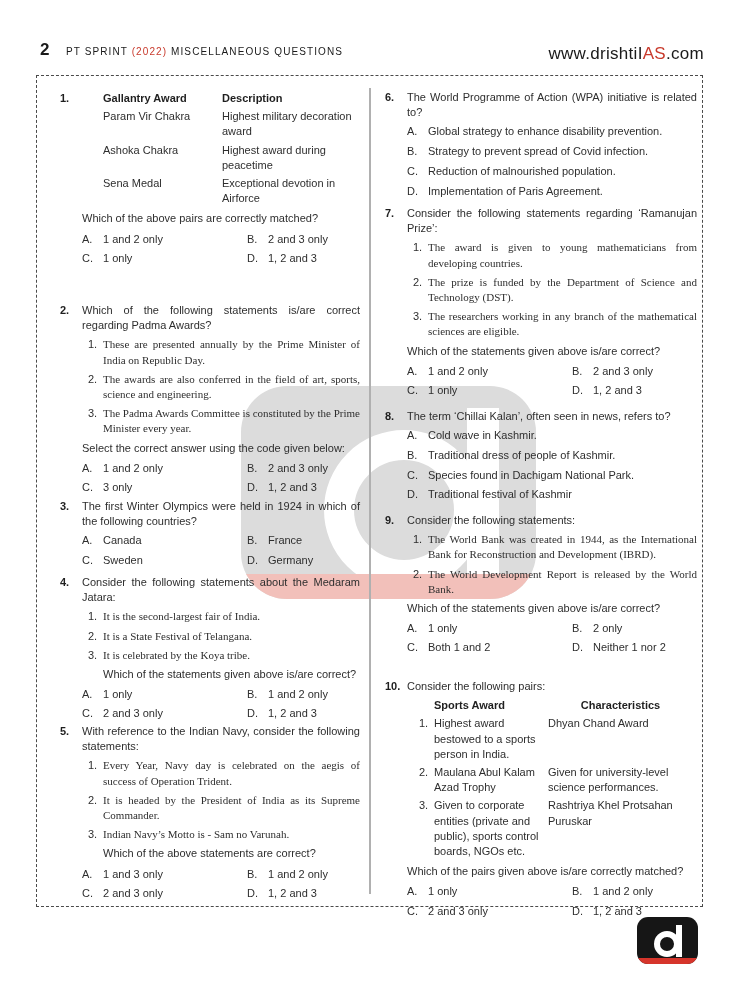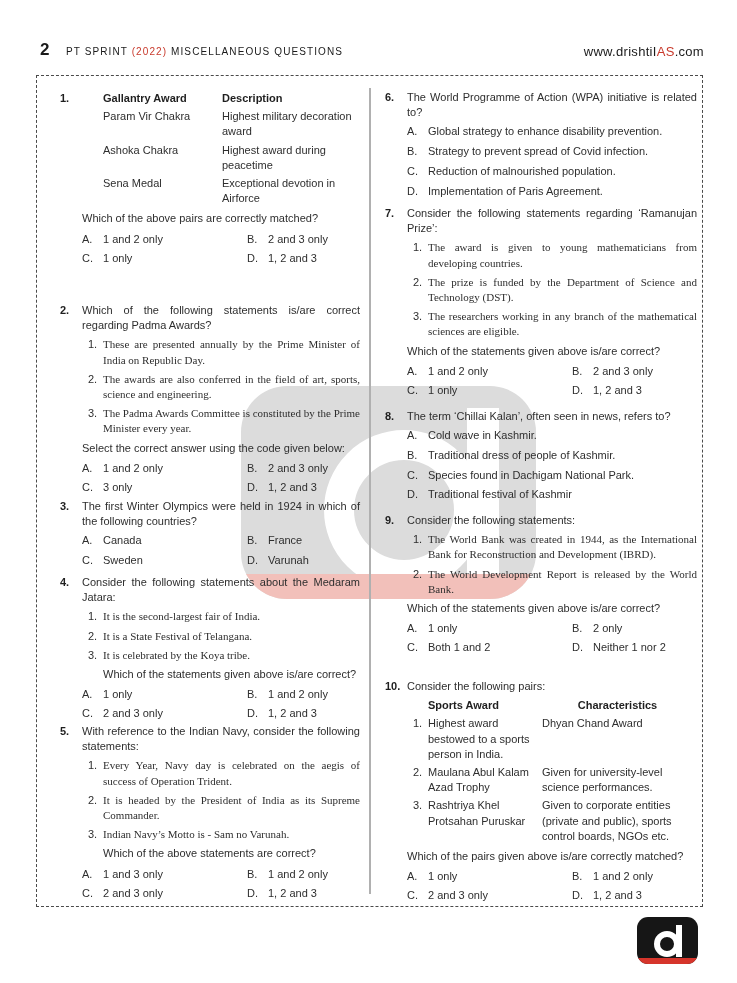--- a/index.html
+++ b/index.html
@@ -1,21 +1,21 @@
 <!DOCTYPE html>
 <html style="--accent-red: #c8392b; --divider-gray: #b0b0b0; --watermark-gray: #dcdcdc; --watermark-pink: #f2c0ba; --logo-black: #161616; --logo-red: #d6352b;"><head>
 <meta charset="utf-8">
 <style>
   html,body{margin:0;padding:0;background:#fff;}
   .sheet{position:relative;width:737px;height:983px;background:#fff;overflow:hidden;
          font-family:"Liberation Sans","DejaVu Sans",sans-serif;color:#2e2e2e;}
   
   .pnum{position:absolute;left:40px;top:40px;font-size:17px;font-weight:bold;color:#1a1a1a;}
   .ptitle{position:absolute;left:66px;top:46px;font-size:10px;letter-spacing:1.1px;color:#1a1a1a;white-space:pre;}
-  .site{position:absolute;right:33px;top:44px;font-size:13px;color:#1a1a1a;letter-spacing:.3px;}
+  .site{position:absolute;right:33px;top:44px;font-size:17px;color:#1a1a1a;letter-spacing:.3px;}
   .red{color:var(--accent-red,#c8392b);}
   
   .qbox{position:absolute;left:36px;top:75px;width:665px;height:830px;border:1px dashed #4a4a4a;}
   .divider{position:absolute;left:332px;top:12px;width:2px;height:806px;background:var(--divider-gray,#b0b0b0);}
   .col{position:absolute;left:23px;top:0;width:300px;height:100%;}
   .col.right{left:348px;width:312px;}
   
   .watermark{position:absolute;left:204px;top:310px;width:295px;height:213px;border-radius:46px;
              background:var(--watermark-gray,#dcdcdc);overflow:hidden;z-index:0;}
   .wm-ring{position:absolute;left:83px;top:44px;width:100px;height:100px;border:30px solid #fff;border-radius:50%;}
@@ -23,21 +23,21 @@
   .wm-strip{position:absolute;left:0;bottom:0;width:100%;height:25px;background:var(--watermark-pink,#f2c0ba);}
   .col{z-index:1;}
   .divider{z-index:1;}
   
   .q{position:absolute;display:flex;width:100%;font-size:11px;line-height:15.2px;}
   .qnum{width:22px;flex:none;font-weight:bold;color:#1f1f1f;}
   .qbody{flex:1;min-width:0;}
   .intro{margin:0 0 4px;text-align:justify;}
   .tbl{display:grid;margin-bottom:2px;}
   .tbl.plain{margin-left:21px;grid-template-columns:119px 1fr;}
-  .tbl.numbered{margin-left:6px;grid-template-columns:15px 114px 1fr;}
+  .tbl.numbered{margin-left:12px;grid-template-columns:15px 114px 1fr;}
   .tbl span{padding-bottom:3px;padding-right:4px;}
   .th{font-weight:bold;color:#1f1f1f;}
   .th.second{text-align:center;}
   .stmt{display:flex;margin:0 0 4px 6px;}
   .snum{width:15px;flex:none;}
   .stext{flex:1;text-align:justify;font-family:Liberation Serif, serif;}
   .qline{margin:0 0 5px;}
   .qline.indent{margin-left:21px;}
   .opt-pair{display:grid;grid-template-columns:165px 1fr;margin-bottom:4px;}
   .opt{display:flex;}
@@ -161,21 +161,21 @@
                   <span class="otext">France</span>
                 </div>
               </div>
               <div class="opt-pair">
                 <div class="opt">
                   <span class="olet">C.</span>
                   <span class="otext">Sweden</span>
                 </div>
                 <div class="opt">
                   <span class="olet">D.</span>
-                  <span class="otext">Varunah</span>
+                  <span class="otext">Germany</span>
                 </div>
               </div>
             </div>
           </div>
         </div>
         <div class="q" style="top: 499px;">
           <span class="qnum">4.</span>
           <div class="qbody">
             <p class="intro">Consider the following statements about the Medaram Jatara:</p>
             <div class="stmt">
@@ -392,22 +392,22 @@
               <span class="th"></span>
               <span class="th">Sports Award</span>
               <span class="th second">Characteristics</span>
               <span class="td">1.</span>
               <span class="td">Highest award bestowed to a sports person in India.</span>
               <span class="td">Dhyan Chand Award</span>
               <span class="td">2.</span>
               <span class="td">Maulana Abul Kalam Azad Trophy</span>
               <span class="td">Given for university-level science performances.</span>
               <span class="td">3.</span>
+              <span class="td">Given to corporate entities (private and public), sports control boards, NGOs etc.</span>
               <span class="td">Rashtriya Khel Protsahan Puruskar</span>
-              <span class="td">Given to corporate entities (private and public), sports control boards, NGOs etc.</span>
             </div>
             <p class="qline">Which of the pairs given above is/are correctly matched?</p>
             <div class="opts">
               <div class="opt-pair">
                 <div class="opt">
                   <span class="olet">A.</span>
                   <span class="otext">1 only</span>
                 </div>
                 <div class="opt">
                   <span class="olet">B.</span>

